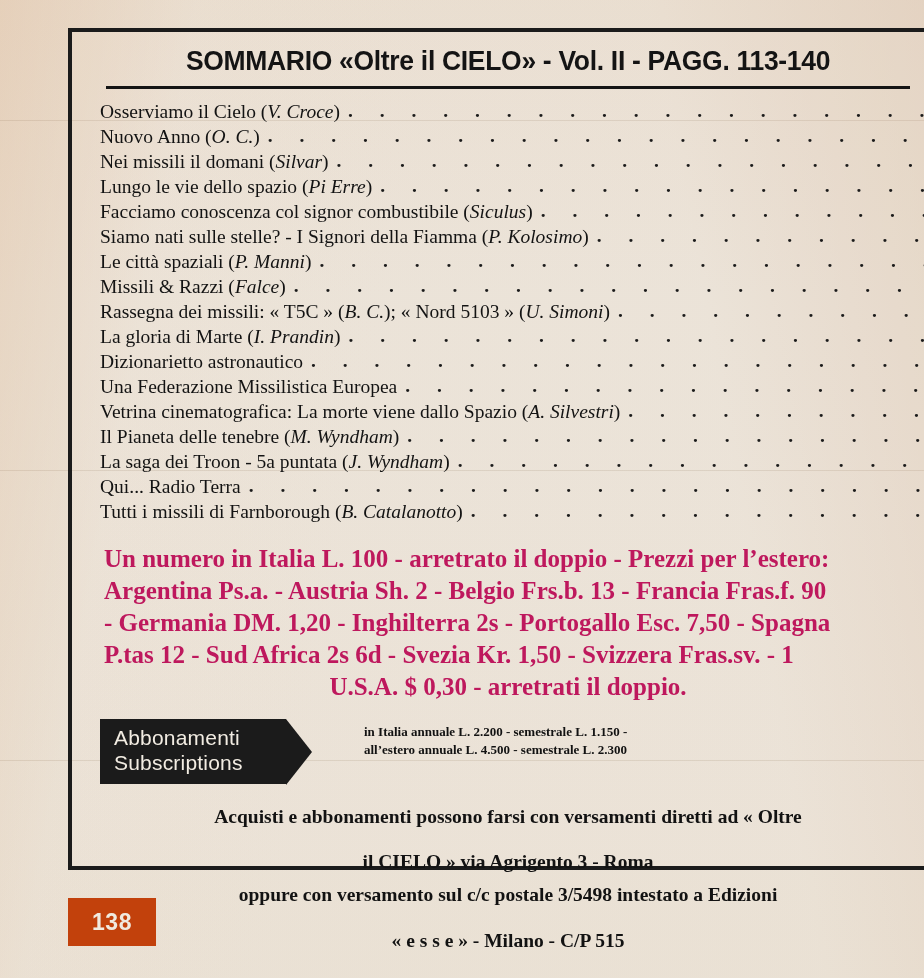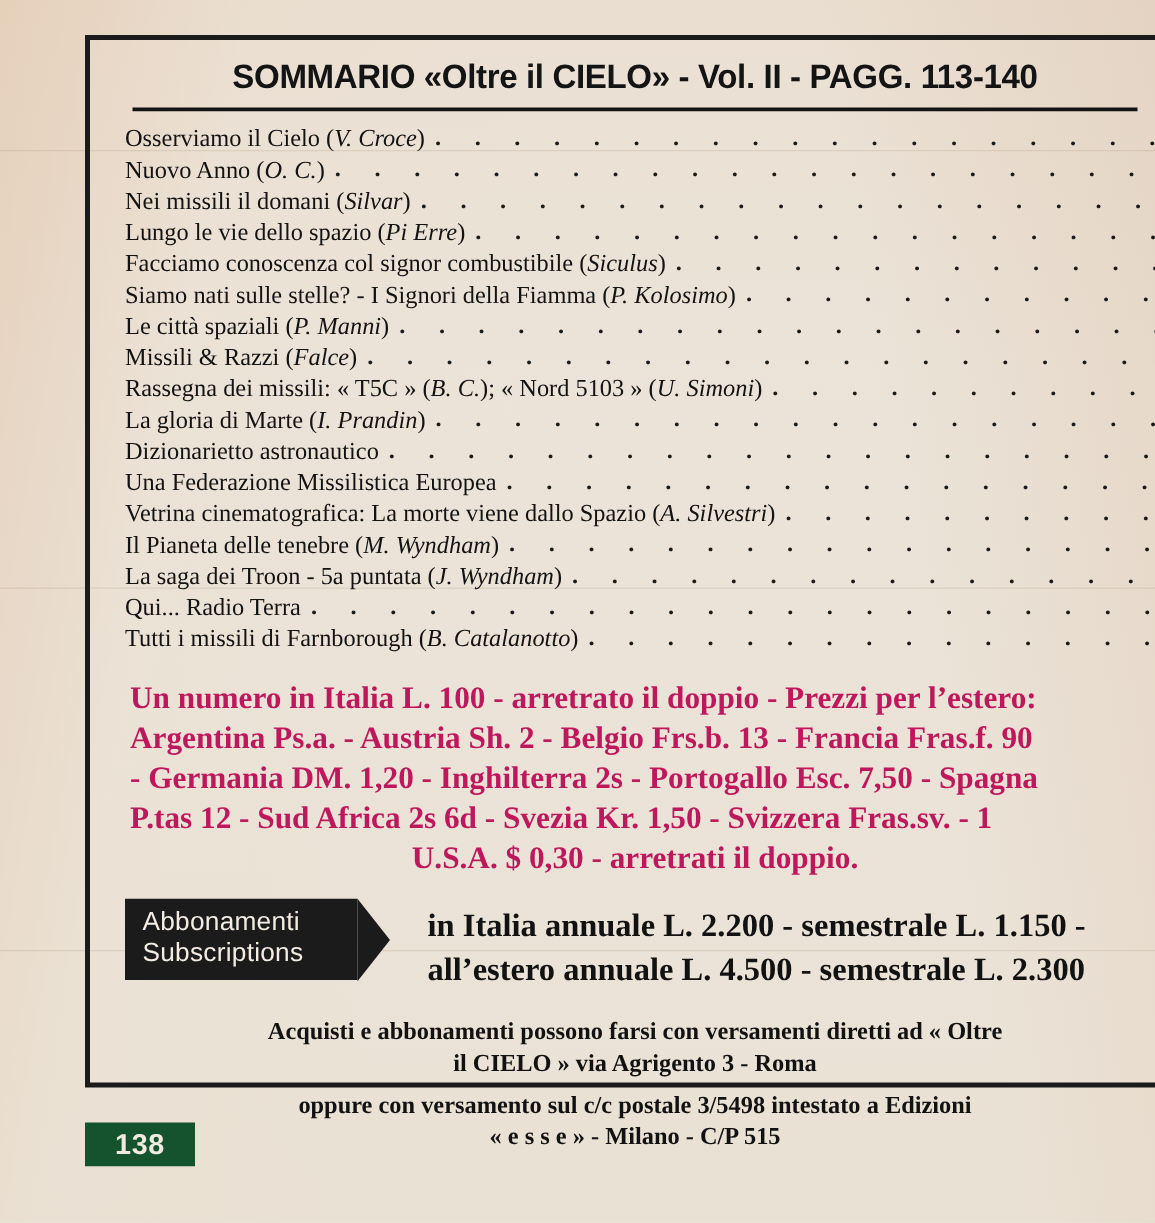--- a/index.html
+++ b/index.html
@@ -132,49 +132,50 @@
     position: absolute;
     right: -26px;
     top: 0;
     width: 0;
     height: 0;
     border-top: 33px solid transparent;
     border-bottom: 33px solid transparent;
     border-left: 26px solid #1b1b1b;
   }
   .subs-text {
-    margin-left: 36px;
-    font-weight: bold;
-    font-size: 26px;
+    margin-left: 58px;
+    font-weight: bold;
+    font-size: 13px;
     line-height: 1.35;
     color: #121212;
     padding-top: 4px;
   }
   .notice {
     margin-top: 20px;
     text-align: center;
     font-weight: bold;
     font-size: 19.5px;
     line-height: 1.3;
     color: #121212;
     padding: 0 4px;
   }
   .notice .l2 {
     display: block;
+    margin-top: 20px;
   }
   .notice-2 {
     margin-top: 8px;
   }
   .folio {
     position: absolute;
     left: 68px;
     top: 898px;
     width: 88px;
-    height: 35px;
-    background: #14532d;
+    height: 48px;
+    background: #c2410c;
     color: #f0eae0;
     font-family: "Liberation Sans", sans-serif;
     font-weight: bold;
     font-size: 23px;
     display: flex;
     align-items: center;
     justify-content: center;
     letter-spacing: 0.5px;
   }
   

